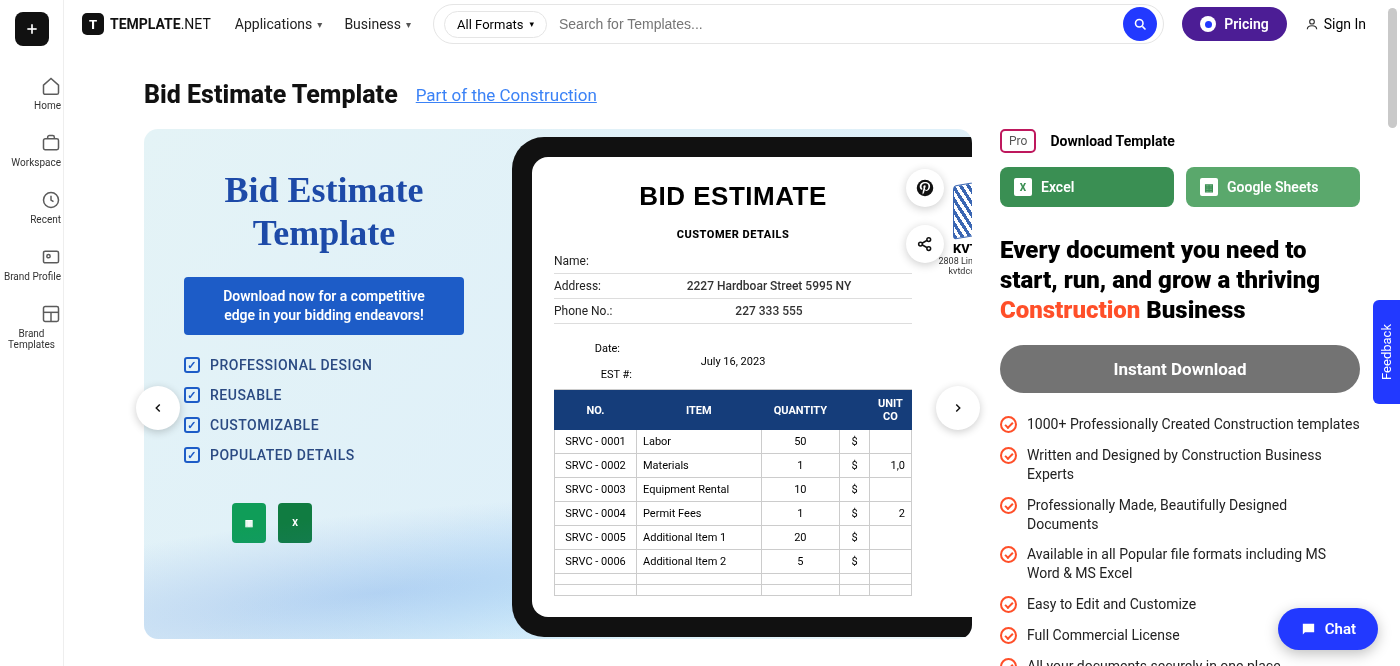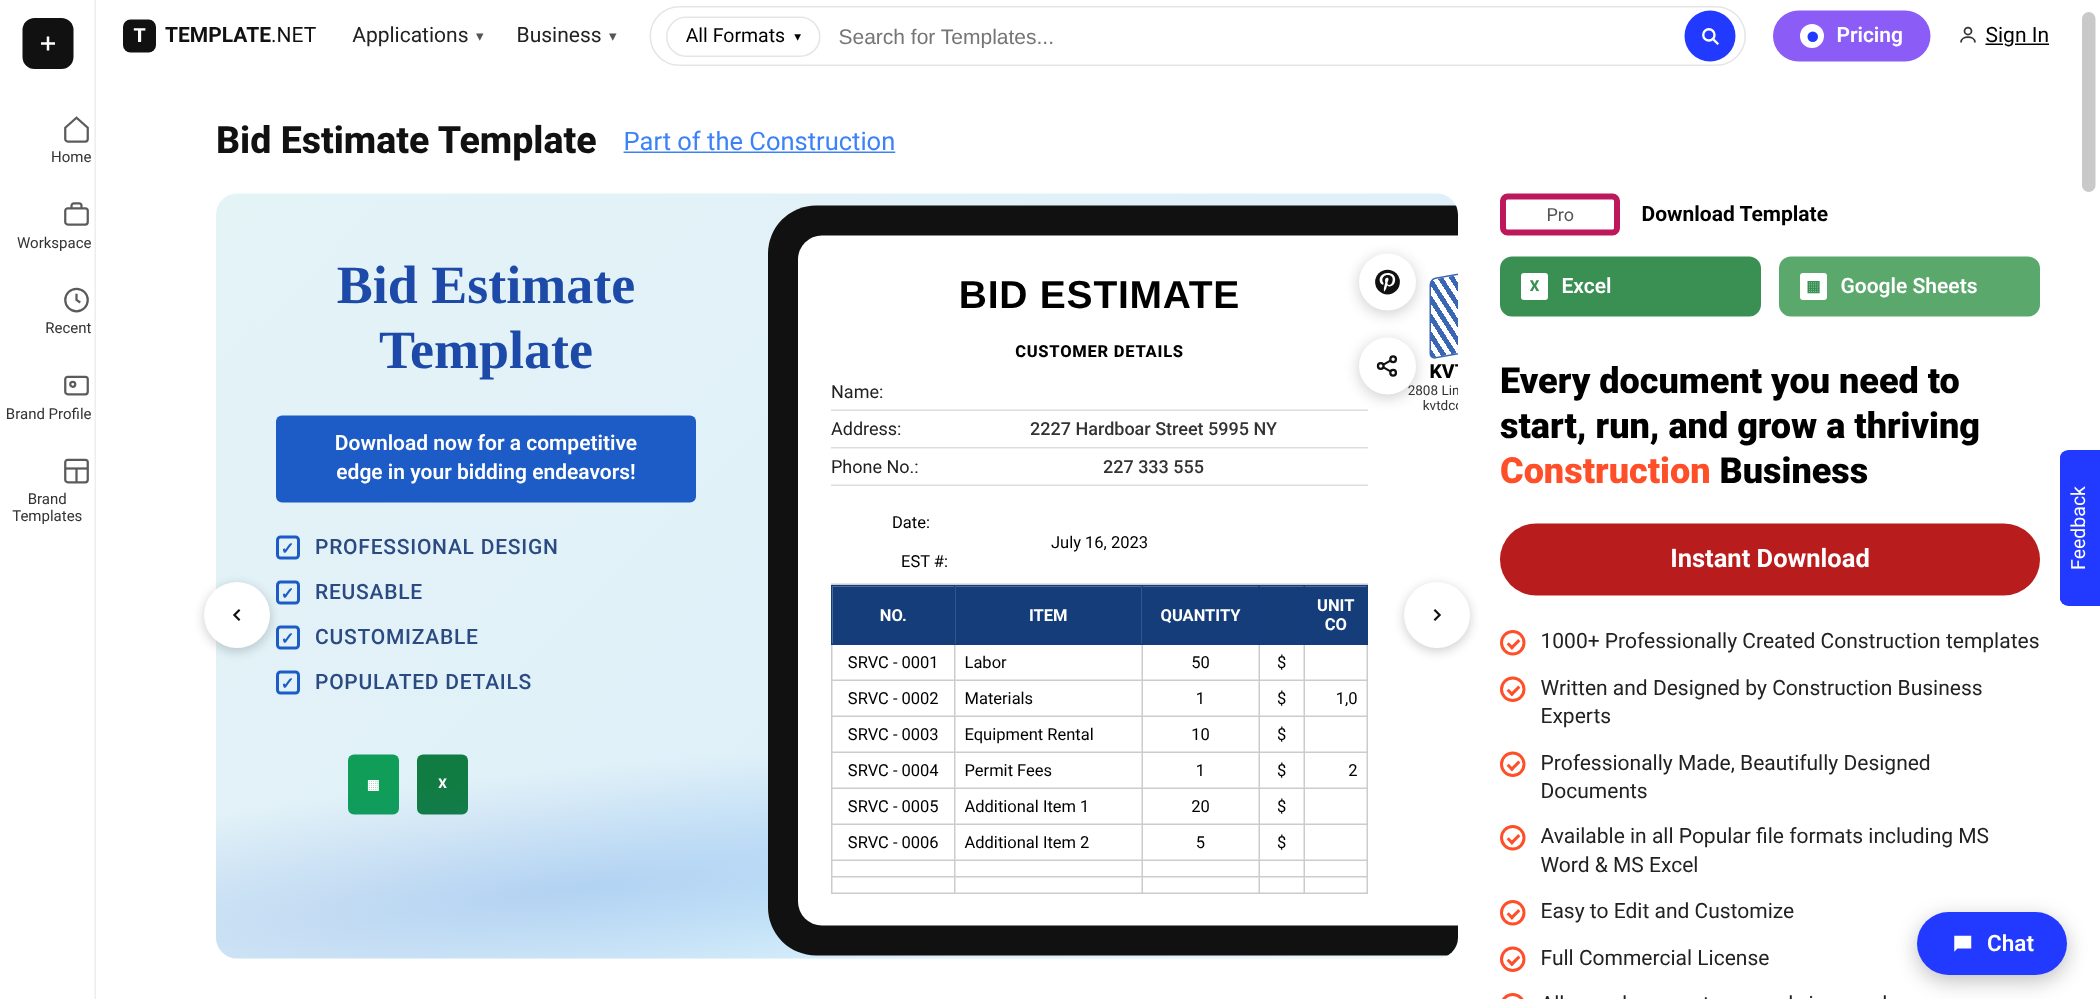--- a/index.html
+++ b/index.html
@@ -10,24 +10,24 @@
 .logo { display: flex; align-items: center; font-weight: 700; font-size: 14px; margin-right: 24px; color: #111; }
 .logo .logo-mark { width: 22px; height: 22px; background: #111; color: #fff; border-radius: 5px; display: flex; align-items: center; justify-content: center; font-size: 13px; margin-right: 6px; font-weight: 800; }
 .nav-item { font-size: 14px; color: #222; margin-right: 22px; display: flex; align-items: center; cursor: pointer; }
 .nav-item .chev { margin-left: 5px; font-size: 10px; color: #555; }
 .searchbar { flex: 1; display: flex; align-items: center; background: #fff; border: 1px solid #e5e5e5; border-radius: 24px; height: 40px; padding: 0 6px 0 10px; max-width: 760px; }
 .formats-pill { border: 1px solid #e5e5e5; border-radius: 20px; padding: 5px 12px; font-size: 13px; display: flex; align-items: center; cursor: pointer; }
 .formats-pill .chev { margin-left: 6px; font-size: 9px; }
 .search-input { flex: 1; border: none; outline: none; font-size: 14px; padding: 8px 12px; color: #333; background: transparent; }
 .search-btn { width: 34px; height: 34px; border-radius: 50%; background: #2239ff; display: flex; align-items: center; justify-content: center; cursor: pointer; }
 .search-btn svg { width: 15px; height: 15px; fill: #fff; }
-.pricing-btn { margin-left: 18px; background: #8b5cf6; color: #fff; border-radius: 22px; padding: 9px 18px; font-size: 14px; font-weight: 600; display: flex; align-items: center; cursor: pointer; }
+.pricing-btn { margin-left: 18px; background: #4c1d95; color: #fff; border-radius: 22px; padding: 9px 18px; font-size: 14px; font-weight: 600; display: flex; align-items: center; cursor: pointer; }
 .pricing-btn .pip { width: 16px; height: 16px; border-radius: 50%; background: #fff; margin-right: 8px; display:flex; align-items:center; justify-content:center; }
 .pricing-btn .pip::after{ content:""; width:7px; height:7px; background:#2239ff; border-radius:50%;}
-.signin { margin-left: 18px; font-size: 14px; display: flex; cursor: pointer; text-decoration: underline; }
+.signin { margin-left: 18px; font-size: 14px; display: flex; align-items: center; cursor: pointer; }
 .signin svg { width: 14px; height: 14px; margin-right: 5px; }
 
 
 .sidebar { position: fixed; left: 0; top: 0; bottom: 0; width: 64px; border-right: 1px solid #eee; background: #fff; padding-top: 12px; display: flex; flex-direction: column; align-items: center; z-index: 101; }
 .plus-btn { width: 34px; height: 34px; background: #111; border-radius: 8px; display: flex; align-items: center; justify-content: center; cursor: pointer; margin-bottom: 20px; }
 .plus-btn svg { width: 16px; height: 16px; stroke: #fff; }
 .side-item { width: 100%; display: flex; flex-direction: column; align-items: flex-end; padding: 10px 2px 12px; cursor: pointer; }
 .side-item .icon { width: 20px; height: 20px; margin-bottom: 4px; opacity: 0.8; }
 .side-item .lbl { font-size: 10px; color: #333; text-align: center; line-height: 1.1; }
 
@@ -77,29 +77,29 @@
 .tbl td:first-child { width: 82px; } .tbl td:nth-child(2){ text-align:left; } .tbl td:nth-child(4){width:30px;} .tbl td:nth-child(5){width:42px; text-align:right;}
 .doc-side { width: 100px; }
 .company-block{ text-align:center; }
 .company-logo { width: 54px; height: 54px; margin: 0 auto 6px; background: repeating-linear-gradient(60deg, #3a66b3 0 3px, #fff 3px 6px); border-radius:4px; border:1px solid #3a66b3; transform: skewY(-10deg);}
 .company-name { font-size: 13px; font-weight: 800; white-space:nowrap;}
 .company-addr, .company-email { font-size: 9px; color: #333; white-space:nowrap;}
 
 
 .right-col { width: 360px; }
 .download-head { display: flex; align-items: center; gap: 14px; margin-bottom: 14px; }
-.pro-badge { border: 4px solid #be185d; border-radius: 5px; padding: 3px 27px; font-size: 12px; color: #555; }
+.pro-badge { border: 2px solid #be185d; border-radius: 5px; padding: 3px 7px; font-size: 12px; color: #555; }
 .download-label { font-size: 14px; font-weight: 700; }
 .dl-buttons { display: flex; gap: 12px; margin-bottom: 28px; }
 .dl-btn { flex: 1; color: #fff; border-radius: 8px; padding: 11px 14px; font-size: 14px; font-weight: 600; display: flex; align-items: center; cursor: pointer; }
 .dl-btn.excel { background: #3a8f53; } .dl-btn.sheets { background: #5aa86c; }
 .dl-btn .dl-icon { width: 18px; height: 18px; background: #fff; border-radius: 2px; margin-right: 9px; display:flex; align-items:center; justify-content:center; color:#3a8f53; font-size:10px; font-weight:800;}
 .pitch { font-size: 24px; font-weight: 900; line-height: 1.25; margin-bottom: 20px; }
 .pitch .accent { color: #ff4f29; }
-.instant-btn { background: #b91c1c; color: #fff; text-align: center; padding: 14px; border-radius: 26px; font-size: 17px; font-weight: 700; cursor: pointer; margin-bottom: 22px; }
+.instant-btn { background: #737373; color: #fff; text-align: center; padding: 14px; border-radius: 26px; font-size: 17px; font-weight: 700; cursor: pointer; margin-bottom: 22px; }
 .benefits { }
 .benefit { display: flex; align-items: flex-start; margin-bottom: 12px; font-size: 14px; color: #222; line-height:1.35;}
 .benefit .chk { flex-shrink: 0; width: 17px; height: 17px; border: 2px solid #ff4f29; border-radius: 50%; margin-right: 10px; position: relative; margin-top:1px;}
 .benefit .chk::after { content: ""; position: absolute; left: 3px; top: 4px; width: 6px; height: 3px; border-left: 2px solid #ff4f29; border-bottom: 2px solid #ff4f29; transform: rotate(-45deg); }
 
 
 .feedback-tab { position: fixed; right: 0; top: 300px; background: #2239ff; color: #fff; padding: 24px 6px; writing-mode: vertical-rl; transform: rotate(180deg); font-size: 13px; border-radius: 0 6px 6px 0; cursor: pointer; z-index:200;}
 
 
 .chat-bubble { position: fixed; right: 22px; bottom: 16px; background: #2239ff; color: #fff; border-radius: 26px; padding: 12px 22px; font-size: 15px; font-weight: 600; display: flex; align-items: center; cursor: pointer; box-shadow: 0 4px 14px rgba(0,0,0,0.25); z-index:200;justify-content:flex-end;}

